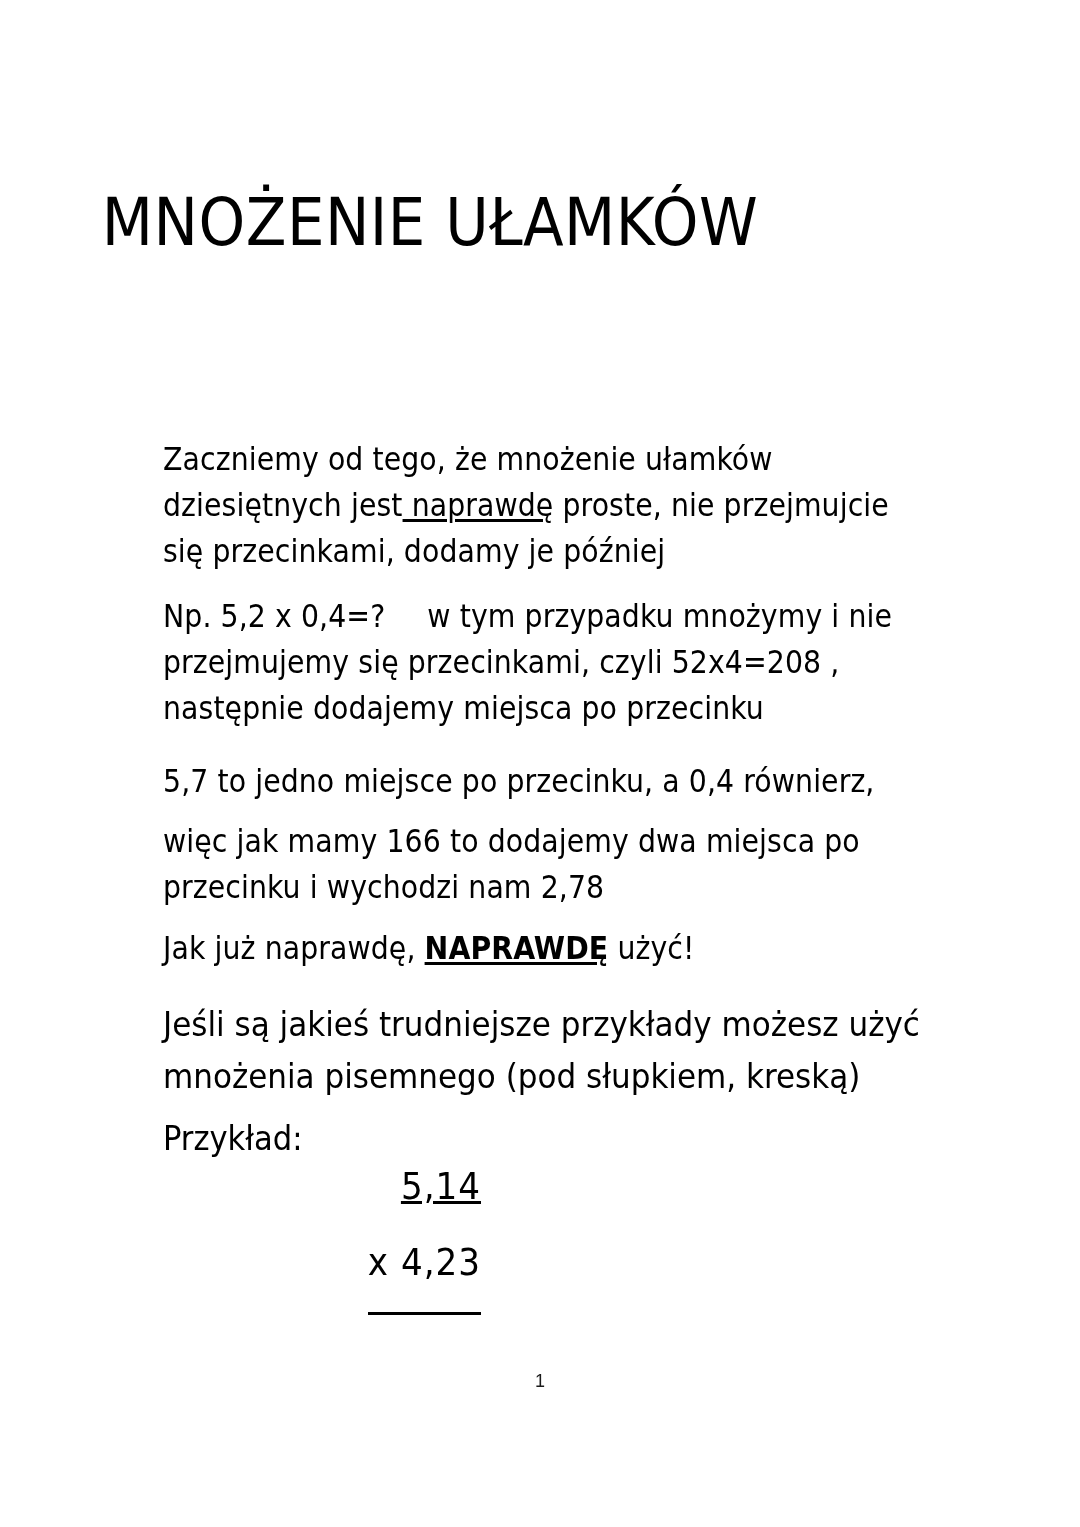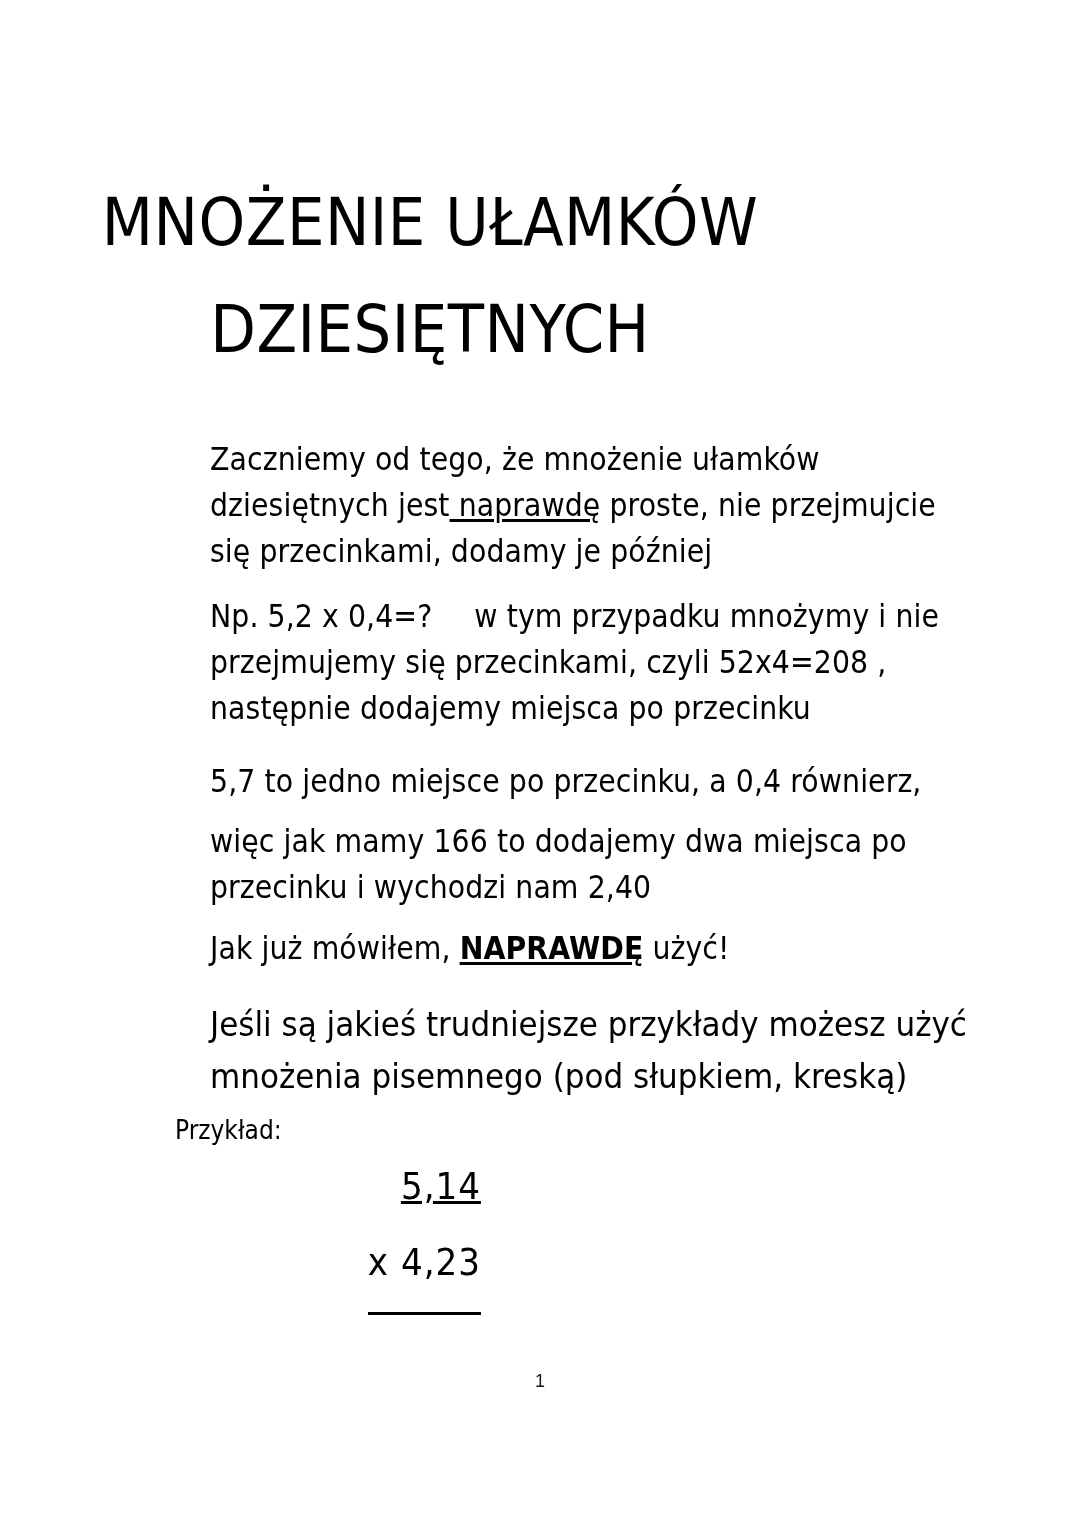--- a/index.html
+++ b/index.html
@@ -39,21 +39,20 @@
   .doc-title .title-line {
     display: block;
     white-space: nowrap;
   }
 
   
   .body-block {
     position: absolute;
     left: 163px;
     width: 772px;
-    margin-left: 47px;
   }
 
   .para {
     font-size: 31.5px;
     line-height: 46px;
     font-weight: 400;
     letter-spacing: 0.1px;
   }
 
   .para-intro {
@@ -82,24 +81,23 @@
     text-decoration: underline;
     text-underline-offset: 3px;
   }
   .gap { display: inline-block; width: 42px; }
 
   
   .label-przyklad {
     position: absolute;
     left: 163px;
     top: 1082px;
-    font-size: 26px;
+    font-size: 34px;
     line-height: 44px;
     text-align: right;
-    margin-left: 12px;
   }
 
   .calc {
     position: absolute;
     left: 163px;
     top: 1148px;
     width: 318px;
     text-align: right;
     font-size: 38px;
     line-height: 76px;
@@ -128,42 +126,41 @@
     color: #1a1a1a;
   }
 </style>
 </head>
 <body>
 
 <div class="page">
 
   <h1 class="doc-title">
     <span class="title-line">MNOŻENIE UŁAMKÓW</span>
-    <span class="title-line">DZIESIĘTNYCH</span>
   </h1>
 
   <p class="body-block para para-intro">
     <span>Zaczniemy od tego, że mnożenie ułamków dziesiętnych jest</span><span class="u"> naprawdę</span><span> proste, nie przejmujcie się przecinkami, dodamy je później</span>
   </p>
 
   <p class="body-block para para-center p-example">
     <span>Np. 5,2 x 0,4=?</span><span class="gap"></span><span>w tym przypadku mnożymy i nie</span>
     <span>przejmujemy się przecinkami, czyli 52x4=208 ,</span>
     <span>następnie dodajemy miejsca po przecinku</span>
   </p>
 
   <p class="body-block para para-center p-places">5,7 to jedno miejsce po przecinku, a 0,4 równierz,</p>
 
   <p class="body-block para para-center p-result">
     <span>więc jak mamy 166 to dodajemy dwa miejsca po</span>
-    <span>przecinku i wychodzi nam 2,40</span>
+    <span>przecinku i wychodzi nam 2,78</span>
   </p>
 
   <p class="body-block para para-center p-easy">
-    <span>Jak już mówiłem, </span><span class="bu">NAPRAWDĘ</span><span> użyć!</span>
+    <span>Jak już naprawdę, </span><span class="bu">NAPRAWDĘ</span><span> użyć!</span>
   </p>
 
   <p class="body-block para-larger">
     <span>Jeśli są jakieś trudniejsze przykłady możesz</span>
     <span>użyć mnożenia pisemnego (pod słupkiem, kreską)</span>
   </p>
 
   <p class="label-przyklad">Przykład:</p>
 
   <div class="calc">

